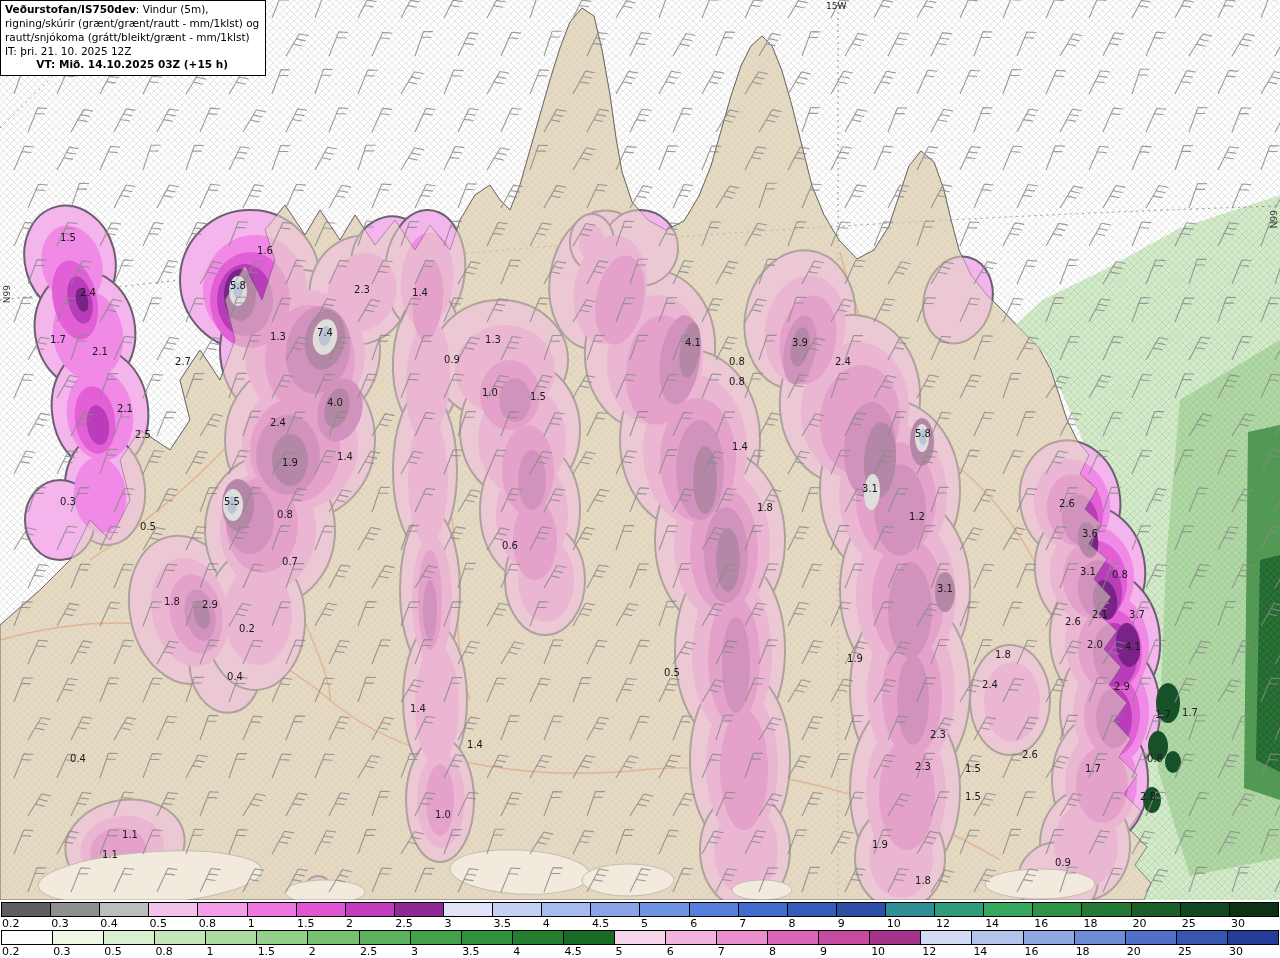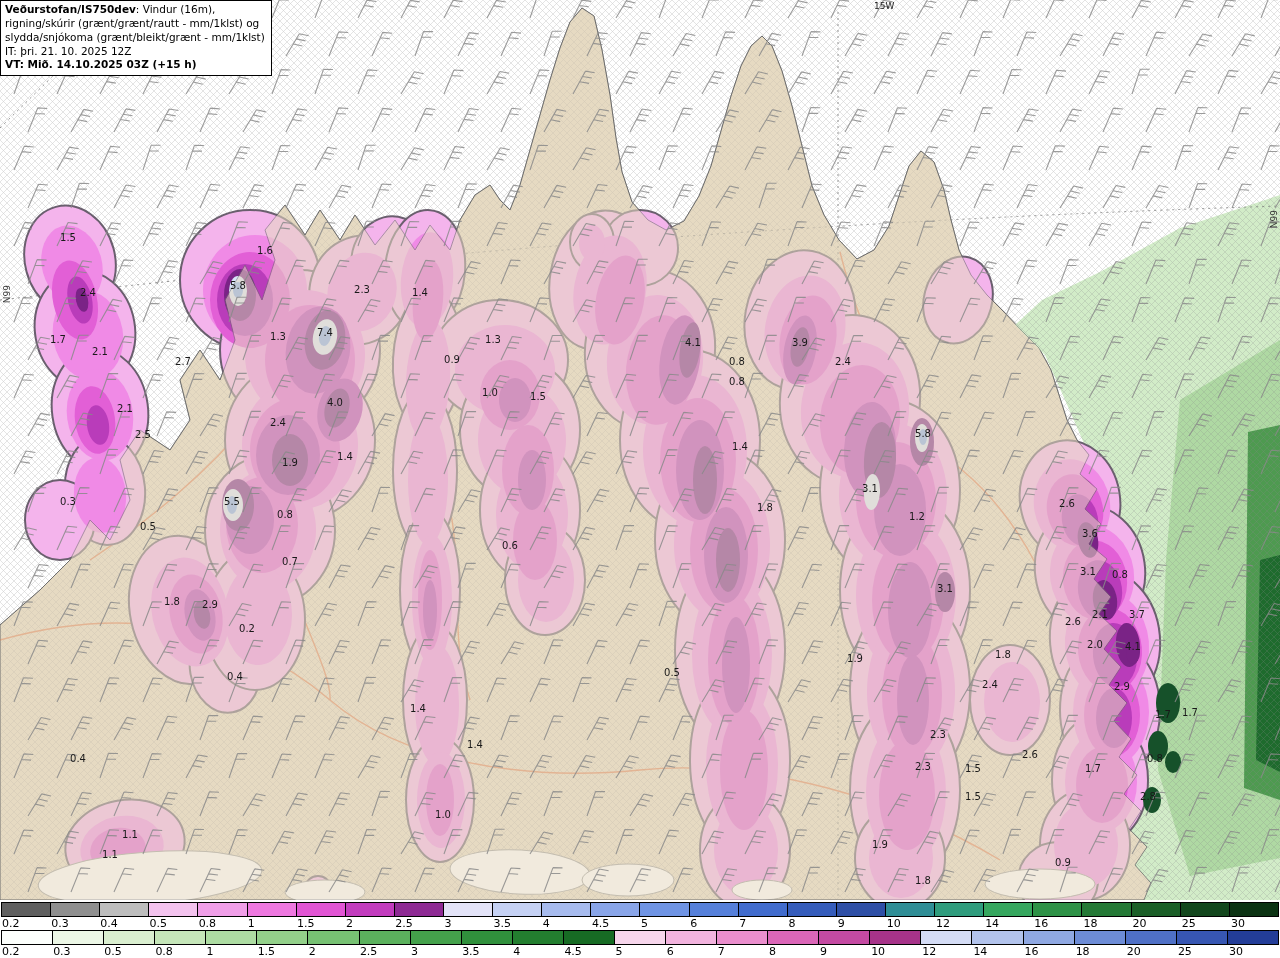--- a/index.html
+++ b/index.html
@@ -2,22 +2,22 @@
 <html><head>
 <meta charset="utf-8">
 <style>
   html,body{margin:0;padding:0;background:#fff;}
   .stage{position:relative;width:1280px;height:958px;overflow:hidden;background:#fff;
          font-family:"DejaVu Sans",sans-serif;}
   .map-svg{position:absolute;left:0;top:0;}
   .map-svg .vlabel text{font:10px "DejaVu Sans",sans-serif;fill:#191919;text-anchor:middle;}
   .legend-box{position:absolute;left:0;top:0;background:#fff;border:1px solid #000;
       padding:2px 6px 3px 4px;font-size:10.5px;line-height:1.32;color:#000;z-index:5;max-width:260px;}
-  .legend-box .b{font-weight:bold;}
-  .meridian-label{position:absolute;left:826px;top:1px;font-size:9px;color:#222;z-index:4;margin-left:48px;}
+  .legend-box .b{font-weight:bold;text-align:center;}
+  .meridian-label{position:absolute;left:826px;top:1px;font-size:9px;color:#222;z-index:4;}
   .edge-label{position:absolute;font-size:9px;color:#333;writing-mode:vertical-rl;z-index:4;}
   .edge-label.right{left:1268px;top:210px;}
   .edge-label.left{left:1px;top:285px;}
   .scales{position:absolute;left:0;top:900px;width:1280px;height:58px;background:#fff;z-index:6;
           padding-top:2px;box-sizing:border-box;}
   .bar{display:flex;height:13px;border:1px solid #000;margin:0 1px;}
   .seg{flex:1;border-left:1px solid #000;}
   .seg:first-child{border-left:none;}
   .ticks{display:flex;margin:0 1px;height:13px;}
   .tick{flex:1;font-size:11px;color:#000;padding-left:1px;box-sizing:border-box;}
@@ -1068,24 +1068,24 @@
         <text x="130" y="838">1.1</text>
         <text x="110" y="858">1.1</text>
         <text x="880" y="848">1.9</text>
         <text x="1063" y="866">0.9</text>
         <text x="923" y="884">1.8</text>
       </g>
   </svg>
 
   <div class="legend-box">
     <div>
-      <span class="b">Veðurstofan/IS750dev</span><span>: Vindur (16m),</span>
+      <span class="b">Veðurstofan/IS750dev</span><span>: Vindur (5m),</span>
     </div>
     <div>rigning/skúrir (grænt/grænt/rautt - mm/1klst) og</div>
-    <div>slydda/snjókoma (grænt/bleikt/grænt - mm/1klst)</div>
+    <div>rautt/snjókoma (grátt/bleikt/grænt - mm/1klst)</div>
     <div>IT: þri. 21. 10. 2025 12Z</div>
     <div class="b">VT: Mið. 14.10.2025 03Z (+15 h)</div>
   </div>
 
   <div class="meridian-label">15W</div>
   <div class="edge-label right">66N</div>
   <div class="edge-label left">66N</div>
 
   <div class="scales">
     <div class="scale-row">

